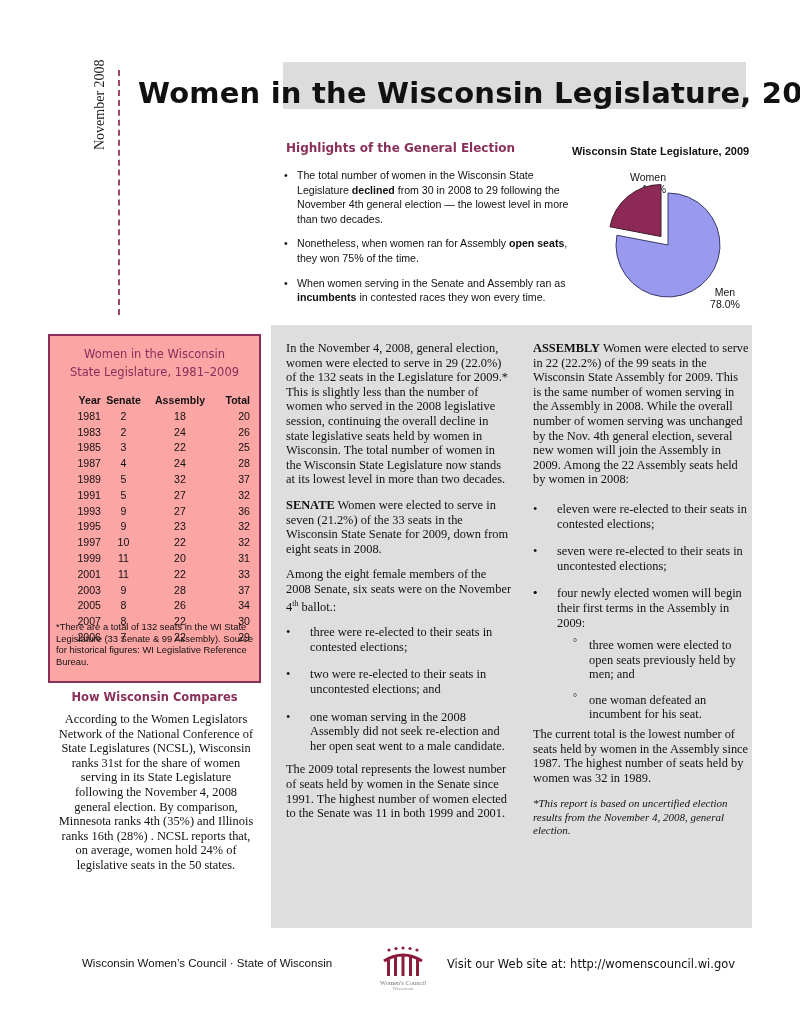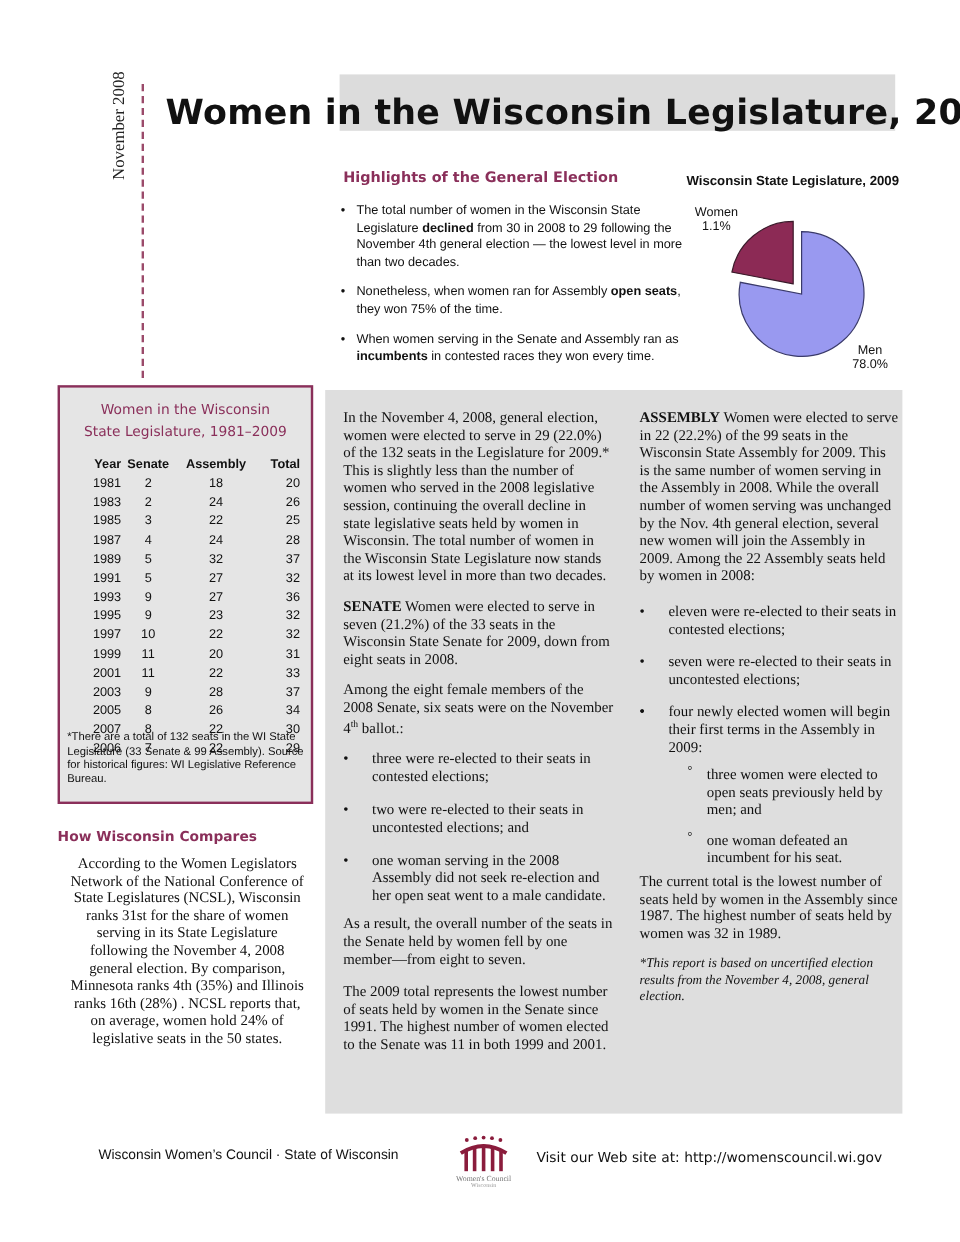--- a/index.html
+++ b/index.html
@@ -44,22 +44,22 @@
     
     .chart-title {
       left: 572px; top: 145px; font-family: "Liberation Sans", sans-serif;
       font-size: 11px; font-weight: bold; color: #111; white-space: nowrap;
     }
     .pie-svg { left: 580px; top: 160px; }
     .pie-label { font-family: "Liberation Sans", sans-serif; font-size: 10.5px; color: #111; text-align: center; line-height: 12px; }
 
     
     .table-box {
-      left: 48px; top: 321px; width: 213px; height: 349px;
-      border: 2px solid #8a2f5a; background: #e5e5e5;
+      left: 48px; top: 334px; width: 213px; height: 349px;
+      border: 2px solid #8a2f5a; background: #fca5a5;
     }
     .tb-title {
       position: absolute; left: 0; top: 9px; width: 100%; text-align: center;
       font-family: "DejaVu Sans", sans-serif; font-size: 11.5px; color: #8a2f5a; line-height: 18px;
     }
     .tb-table {
       position: absolute; left: 6px; top: 56px; width: 198px; border-collapse: collapse;
       font-family: "Liberation Sans", sans-serif; font-size: 10.6px; color: #111;
     }
     .tb-table th { font-weight: bold; height: 16px; padding: 0; }
@@ -68,21 +68,21 @@
     .tb-table .c-senate { text-align: center; width: 45px; }
     .tb-table .c-assembly { text-align: center; width: 68px; }
     .tb-table .c-total { text-align: right; padding-right: 4px; }
     .tb-note {
       position: absolute; left: 6px; top: 285px; width: 200px;
       font-family: "Liberation Sans", sans-serif; font-size: 9.4px; line-height: 11.5px; color: #111;
     }
 
     
     .cmp-heading {
-      left: 48px; top: 690px; width: 213px; text-align: left;
+      left: 48px; top: 690px; width: 213px; text-align: center;
       font-family: "DejaVu Sans", sans-serif; font-size: 11.5px; font-weight: bold; color: #8a2f5a;
     }
     .cmp-text {
       left: 56px; top: 712px; width: 200px; text-align: center;
       font-family: "Liberation Serif", serif; font-size: 12.4px; line-height: 14.6px; color: #111;
     }
 
     
     .panel { left: 271px; top: 325px; width: 481px; height: 603px; background: #dedede; }
     .col {
@@ -137,21 +137,21 @@
     <span class="bullet">•</span>
     <span>Nonetheless, when women ran for Assembly </span><b>open seats</b><span>, they won 75% of the time.</span>
   </li>
   <li>
     <span class="bullet">•</span>
     <span>When women serving in the Senate and Assembly ran as </span><b>incumbents</b><span> in contested races they won every time.</span>
   </li>
 </ul>
 
 <div class="abs chart-title">Wisconsin State Legislature, 2009</div>
-<div class="abs pie-label" style="left:572px; top:171px; width:50px;">
+<div class="abs pie-label" style="left:616px; top:171px; width:50px;text-align:right;">
   <div>Women</div>
   <div>1.1%</div>
 </div>
 <div class="abs pie-label" style="left:700px; top:286px; width:50px;">
   <div>Men</div>
   <div>78.0%</div>
 </div>
 <svg class="abs pie-svg" width="160" height="140" viewBox="0 0 160 140">
 
   <path id="men-slice" fill="#9999f0" stroke="#3a3a6a" stroke-width="1" d="M88,85 L88.00,33.00 A52,52 0 1 1 36.92,75.26 Z"></path>
@@ -276,21 +276,20 @@
 
 <div class="abs col col-left">
   <p>In the November 4, 2008, general election, women were elected to serve in 29 (22.0%) of the 132 seats in the Legislature for 2009.*  This is slightly less than the number of women who served in the 2008 legislative session, continuing the overall decline in state legislative seats held by women in Wisconsin.  The total number of women in the Wisconsin State Legislature now stands at its lowest level in more than two decades.</p>
   <p><b>SENATE</b><span>  Women were elected to serve in seven (21.2%) of the 33 seats in the Wisconsin State Senate for 2009, down from eight seats in 2008.</span></p>
   <p><span>Among the eight female members of the 2008 Senate, six seats were on the November 4</span><sup style="font-size:8px;">th</sup><span> ballot.:</span></p>
   <ul>
     <li><span class="bullet">•</span><span>three were re-elected to their seats in contested elections;</span></li>
     <li><span class="bullet">•</span><span>two were re-elected to their seats in uncontested elections; and</span></li>
     <li style="margin-bottom:9px;"><span class="bullet">•</span><span>one woman serving in the 2008 Assembly did not seek re-election and her open seat went to a male candidate.</span></li>
   </ul>
-  <p style="margin-bottom:13px;">As a result, the overall number of the seats in the Senate held by women fell by one member—from eight to seven.</p>
   <p>The 2009 total represents the lowest number of seats held by women in the Senate since 1991. The highest number of women elected to the Senate was 11 in both 1999 and 2001.</p>
 </div>
 
 <div class="abs col col-right">
   <p style="margin-bottom:15px;"><b>ASSEMBLY</b><span>  Women were elected to serve in 22 (22.2%) of the 99 seats in the Wisconsin State Assembly for 2009. This is the same number of women serving in the Assembly in 2008.  While the overall number of women serving was unchanged by the Nov. 4th general election, several new women will join the Assembly in 2009. Among the 22 Assembly seats held by women in 2008:</span></p>
   <ul>
     <li><span class="bullet">•</span><span>eleven were re-elected to their seats in contested elections;</span></li>
     <li><span class="bullet">•</span><span>seven were re-elected to their seats in uncontested elections;</span></li>
     <li><span class="bullet">•</span></li>
     <li style="margin-bottom:8px;"><span class="bullet">•</span><span>four newly elected women will begin their first terms in the Assembly in 2009:</span></li>

